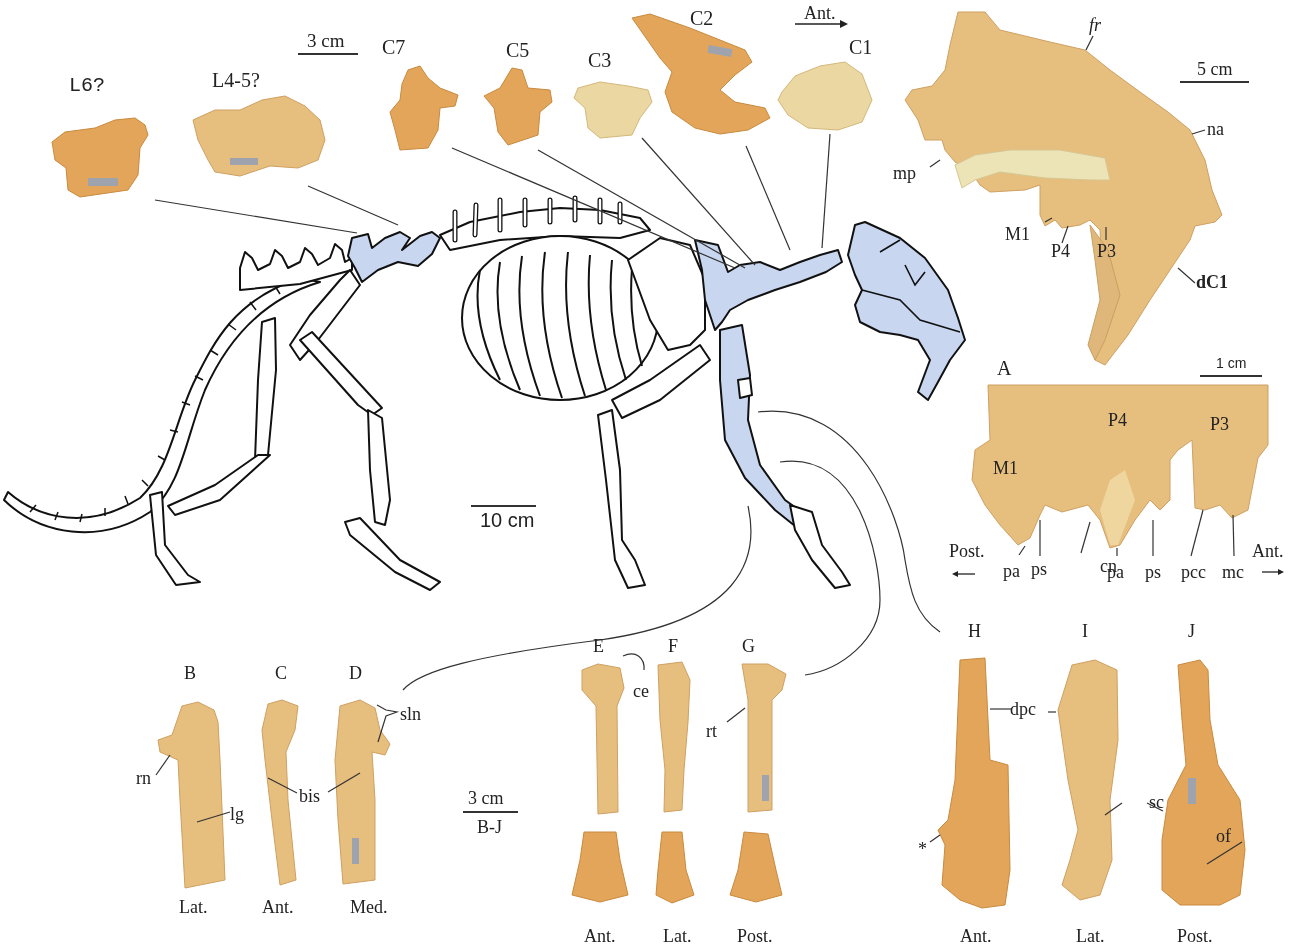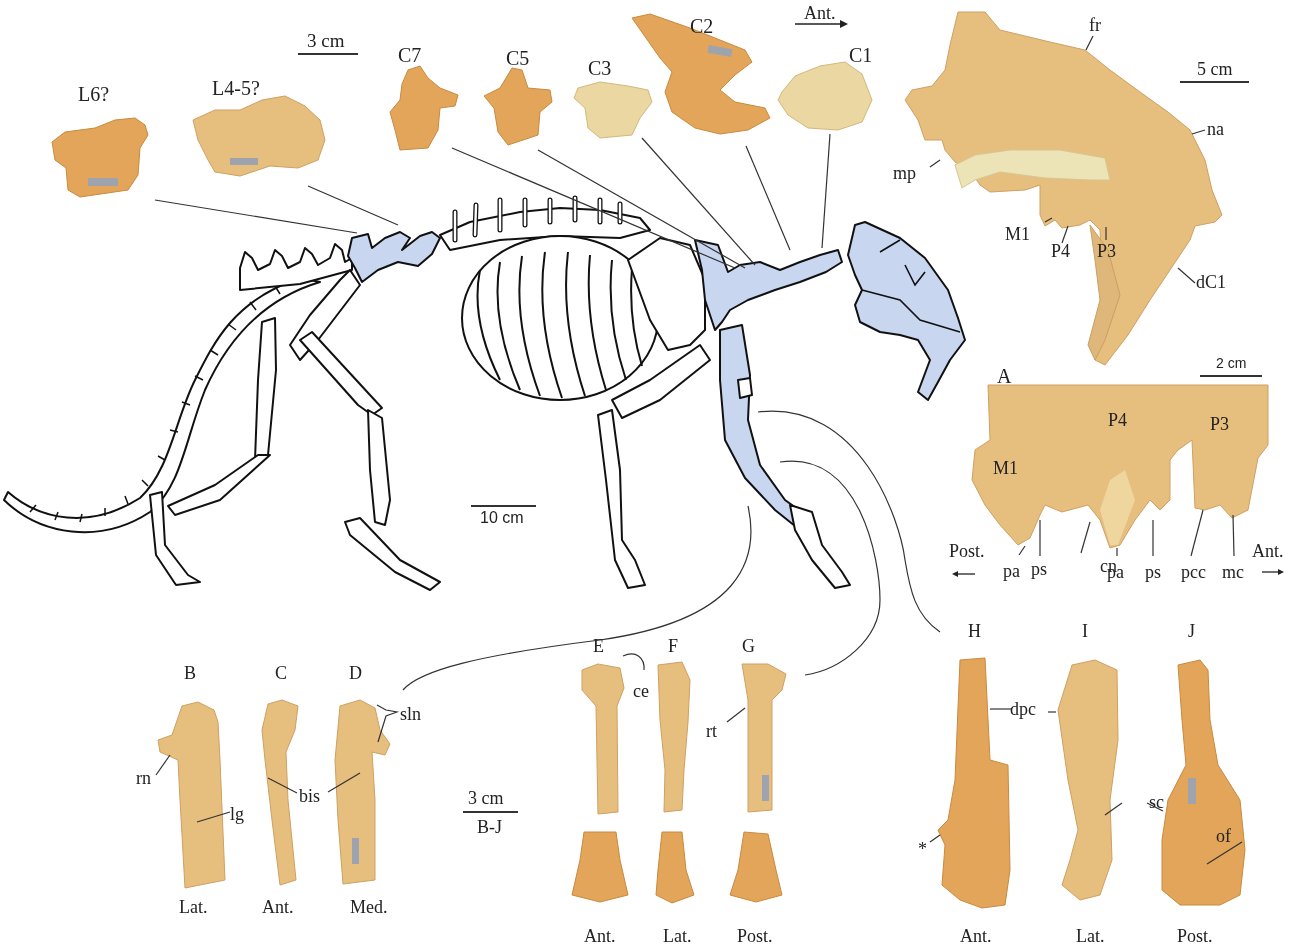--- a/index.html
+++ b/index.html
@@ -1,19 +1,19 @@
 <!DOCTYPE html>
 <html><head>
 <meta charset="utf-8">
 <style>
   html,body{margin:0;padding:0;background:#ffffff;}
   body{width:1289px;height:947px;position:relative;overflow:hidden;font-family:"Liberation Serif","DejaVu Serif",serif;color:#222;}
   .lbl{position:absolute;font-size:19px;line-height:1;white-space:nowrap;}
-  .lbl.big{font-size:20px;margin-top:8px;}
-  .lbl.sans{font-family:"Liberation Sans","DejaVu Sans",sans-serif;font-size:16px;}
+  .lbl.big{font-size:20px;}
+  .lbl.sans{font-family:"Liberation Sans","DejaVu Sans",sans-serif;font-size:20px;}
   .lbl.small{font-size:18px;}
   svg.layer{position:absolute;left:0;top:0;}
   .bone{fill:#e2a55a;stroke:#c98a3e;stroke-width:1;}
   .bone-light{fill:#e6be7e;stroke:#cfa062;stroke-width:1;}
   .bone-pale{fill:#ead7a2;stroke:#d4b87a;stroke-width:1;}
   .skel{fill:#ffffff;stroke:#111;stroke-width:2;stroke-linejoin:round;}
   .skelhl{fill:#c8d6f0;stroke:#111;stroke-width:2;stroke-linejoin:round;}
   .leader{stroke:#333;stroke-width:1.2;fill:none;}
   .scale{stroke:#333;stroke-width:2;}
   .tag{fill:#9fa3ad;}
@@ -205,41 +205,41 @@
   <g>
     <line class="leader" x1="990" y1="709" x2="1012" y2="709"></line>
     <line class="leader" x1="1048" y1="712" x2="1056" y2="712"></line>
     <line class="leader" x1="1105" y1="815" x2="1122" y2="803"></line>
     <line class="leader" x1="1147" y1="803" x2="1163" y2="811"></line>
     <line class="leader" x1="1207" y1="864" x2="1242" y2="842"></line>
     <line class="leader" x1="930" y1="842" x2="940" y2="835"></line>
   </g>
 </svg>
 
-<span class="lbl big" style="left:78px;top:76px;">L6?</span>
+<span class="lbl big" style="left:69px;top:76px;font-family:Liberation Mono, monospace;">L6?</span>
 <span class="lbl big" style="left:212px;top:70px;">L4-5?</span>
 <span class="lbl" style="left:307px;top:31px;">3 cm</span>
-<span class="lbl big" style="left:398px;top:37px;">C7</span>
+<span class="lbl big" style="left:382px;top:37px;">C7</span>
 <span class="lbl big" style="left:506px;top:40px;">C5</span>
 <span class="lbl big" style="left:588px;top:50px;">C3</span>
 <span class="lbl big" style="left:690px;top:8px;">C2</span>
 <span class="lbl small" style="left:804px;top:4px;">Ant.</span>
 <span class="lbl big" style="left:849px;top:37px;font-family:Liberation Serif, serif;">C1</span>
 
-<span class="lbl small" style="left:1089px;top:16px;">fr</span>
+<span class="lbl small" style="left:1089px;top:16px;font-style:italic;">fr</span>
 <span class="lbl small" style="left:1197px;top:60px;">5 cm</span>
 <span class="lbl small" style="left:1207px;top:120px;">na</span>
 <span class="lbl small" style="left:893px;top:164px;">mp</span>
 <span class="lbl small" style="left:1005px;top:225px;">M1</span>
 <span class="lbl small" style="left:1051px;top:242px;">P4</span>
 <span class="lbl small" style="left:1097px;top:242px;">P3</span>
-<span class="lbl small" style="left:1196px;top:273px;">dC1</span>
+<span class="lbl small" style="left:1196px;top:273px;font-weight:bold;">dC1</span>
 
 <span class="lbl big" style="left:997px;top:358px;">A</span>
-<span class="lbl sans" style="left:1216px;top:356px;font-size:14px;">2 cm</span>
+<span class="lbl sans" style="left:1216px;top:356px;font-size:14px;">1 cm</span>
 <span class="lbl small" style="left:1108px;top:411px;">P4</span>
 <span class="lbl small" style="left:1210px;top:415px;">P3</span>
 <span class="lbl small" style="left:993px;top:459px;">M1</span>
 <span class="lbl small" style="left:949px;top:542px;">Post.</span>
 <span class="lbl small" style="left:1252px;top:542px;">Ant.</span>
 <span class="lbl small" style="left:1003px;top:562px;">pa</span>
 <span class="lbl small" style="left:1031px;top:560px;">ps</span>
 <span class="lbl small" style="left:1070px;top:557px;margin-left:30px;">cn</span>
 <span class="lbl small" style="left:1107px;top:563px;">pa</span>
 <span class="lbl small" style="left:1145px;top:563px;">ps</span>

